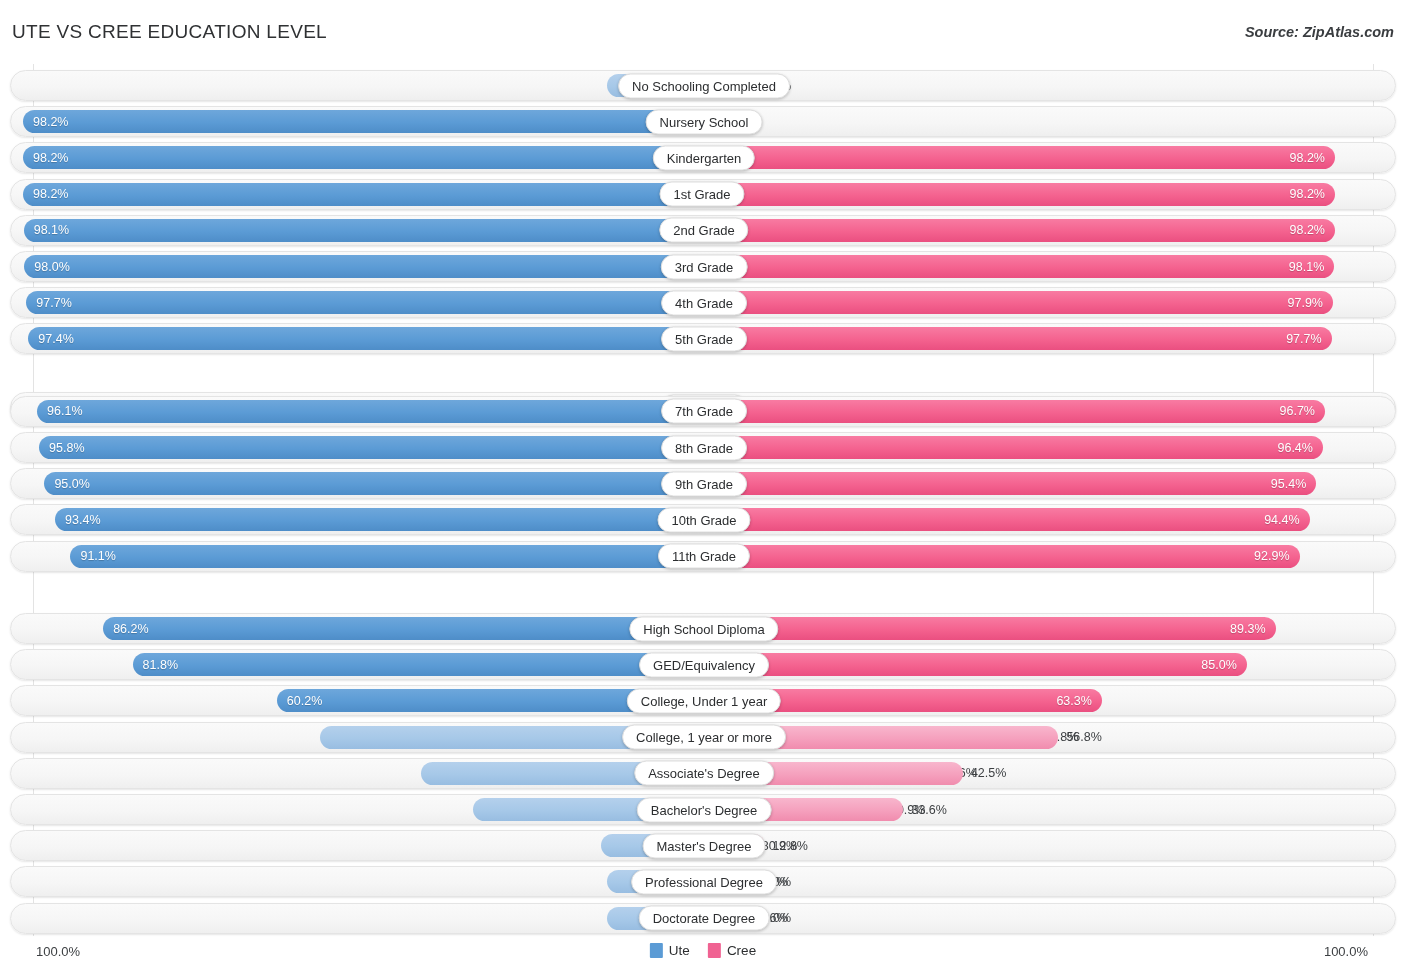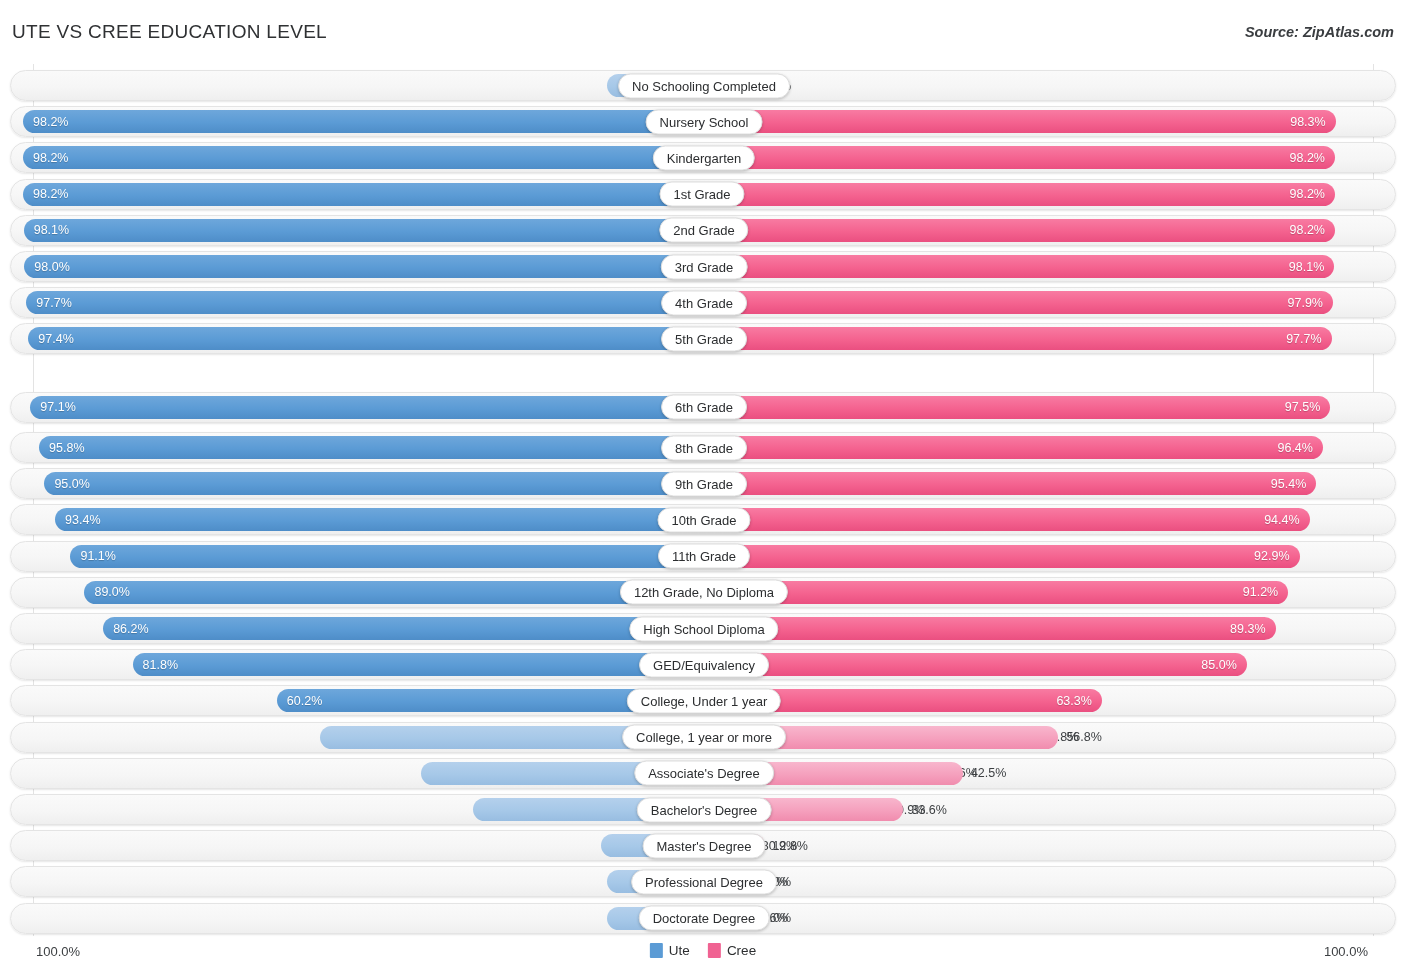--- a/index.html
+++ b/index.html
@@ -104,23 +104,20 @@
         <span class="bar-out-lbl" style="right: 604px;">2.3%</span>
         <div class="bar bar-left" style="width: 72px; left: 596px; background: linear-gradient(rgb(180, 208, 236) 0%, rgb(166, 200, 232) 55%, rgb(152, 189, 225) 100%);"></div>
         <span class="bar-out-lbl" style="left: 748px;">1.9%</span>
         <div class="bar bar-right" style="width: 72px; left: 668px; background: linear-gradient(rgb(248, 182, 205) 0%, rgb(245, 160, 189) 55%, rgb(240, 140, 174) 100%);"></div>
         <div class="cap" style="left: 693px;">No Schooling Completed</div>
       </div>
       <div class="row" style="top: 44.2px;">
         <div class="bar bar-left" style="width: 655.976px; left: 12.024px; background: linear-gradient(rgb(110, 167, 219) 0%, rgb(91, 155, 213) 55%, rgb(78, 141, 200) 100%);">
           <span class="bar-in-lbl l">98.2%</span>
         </div>
-        <div class="bar bar-right" style="width: 656.644px; left: 668px; background: linear-gradient(rgb(248, 123, 162) 0%, rgb(244, 98, 143) 55%, rgb(234, 79, 128) 100%);">
-          <span class="bar-in-lbl r">98.3%</span>
-        </div>
         <div class="cap" style="left: 693px;">Nursery School</div>
       </div>
       <div class="row" style="top: 80.4px;">
         <div class="bar bar-left" style="width: 655.976px; left: 12.024px; background: linear-gradient(rgb(110, 167, 219) 0%, rgb(91, 155, 213) 55%, rgb(78, 141, 200) 100%);">
           <span class="bar-in-lbl l">98.2%</span>
         </div>
         <div class="bar bar-right" style="width: 655.976px; left: 668px; background: linear-gradient(rgb(248, 123, 162) 0%, rgb(244, 98, 143) 55%, rgb(234, 79, 128) 100%);">
           <span class="bar-in-lbl r">98.2%</span>
         </div>
         <div class="cap" style="left: 693px;">Kindergarten</div>
@@ -172,20 +169,29 @@
       </div>
       <div class="row" style="top: 297.6px; margin-top: 32px;">
         <div class="bar bar-left" style="width: 648.628px; left: 19.372px; background: linear-gradient(rgb(110, 167, 219) 0%, rgb(91, 155, 213) 55%, rgb(78, 141, 200) 100%);">
           <span class="bar-in-lbl l">97.1%</span>
         </div>
         <div class="bar bar-right" style="width: 651.3px; left: 668px; background: linear-gradient(rgb(248, 123, 162) 0%, rgb(244, 98, 143) 55%, rgb(234, 79, 128) 100%);">
           <span class="bar-in-lbl r">97.5%</span>
         </div>
         <div class="cap" style="left: 693px;">6th Grade</div>
       </div>
+      <div class="row" style="top: 333.8px;">
+        <div class="bar bar-left" style="width: 641.948px; left: 26.052px; background: linear-gradient(rgb(110, 167, 219) 0%, rgb(91, 155, 213) 55%, rgb(78, 141, 200) 100%);">
+          <span class="bar-in-lbl l">96.1%</span>
+        </div>
+        <div class="bar bar-right" style="width: 645.956px; left: 668px; background: linear-gradient(rgb(248, 123, 162) 0%, rgb(244, 98, 143) 55%, rgb(234, 79, 128) 100%);">
+          <span class="bar-in-lbl r">96.7%</span>
+        </div>
+        <div class="cap" style="left: 693px;">7th Grade</div>
+      </div>
       <div class="row" style="top: 370px;">
         <div class="bar bar-left" style="width: 639.944px; left: 28.056px; background: linear-gradient(rgb(110, 167, 219) 0%, rgb(91, 155, 213) 55%, rgb(78, 141, 200) 100%);">
           <span class="bar-in-lbl l">95.8%</span>
         </div>
         <div class="bar bar-right" style="width: 643.952px; left: 668px; background: linear-gradient(rgb(248, 123, 162) 0%, rgb(244, 98, 143) 55%, rgb(234, 79, 128) 100%);">
           <span class="bar-in-lbl r">96.4%</span>
         </div>
         <div class="cap" style="left: 693px;">8th Grade</div>
       </div>
       <div class="row" style="top: 406.2px;">
@@ -207,29 +213,20 @@
         <div class="cap" style="left: 693px;">10th Grade</div>
       </div>
       <div class="row" style="top: 478.6px;">
         <div class="bar bar-left" style="width: 608.548px; left: 59.452px; background: linear-gradient(rgb(110, 167, 219) 0%, rgb(91, 155, 213) 55%, rgb(78, 141, 200) 100%);">
           <span class="bar-in-lbl l">91.1%</span>
         </div>
         <div class="bar bar-right" style="width: 620.572px; left: 668px; background: linear-gradient(rgb(248, 123, 162) 0%, rgb(244, 98, 143) 55%, rgb(234, 79, 128) 100%);">
           <span class="bar-in-lbl r">92.9%</span>
         </div>
         <div class="cap" style="left: 693px;">11th Grade</div>
-      </div>
-      <div class="row" style="top: 514.8px;">
-        <div class="bar bar-left" style="width: 594.52px; left: 73.48px; background: linear-gradient(rgb(110, 167, 219) 0%, rgb(91, 155, 213) 55%, rgb(78, 141, 200) 100%);">
-          <span class="bar-in-lbl l">89.0%</span>
-        </div>
-        <div class="bar bar-right" style="width: 609.216px; left: 668px; background: linear-gradient(rgb(248, 123, 162) 0%, rgb(244, 98, 143) 55%, rgb(234, 79, 128) 100%);">
-          <span class="bar-in-lbl r">91.2%</span>
-        </div>
-        <div class="cap" style="left: 693px;">12th Grade, No Diploma</div>
       </div>
       <div class="row" style="top: 551px;">
         <div class="bar bar-left" style="width: 575.816px; left: 92.184px; background: linear-gradient(rgb(110, 167, 219) 0%, rgb(91, 155, 213) 55%, rgb(78, 141, 200) 100%);">
           <span class="bar-in-lbl l">86.2%</span>
         </div>
         <div class="bar bar-right" style="width: 596.524px; left: 668px; background: linear-gradient(rgb(248, 123, 162) 0%, rgb(244, 98, 143) 55%, rgb(234, 79, 128) 100%);">
           <span class="bar-in-lbl r">89.3%</span>
         </div>
         <div class="cap" style="left: 693px;">High School Diploma</div>
       </div>

